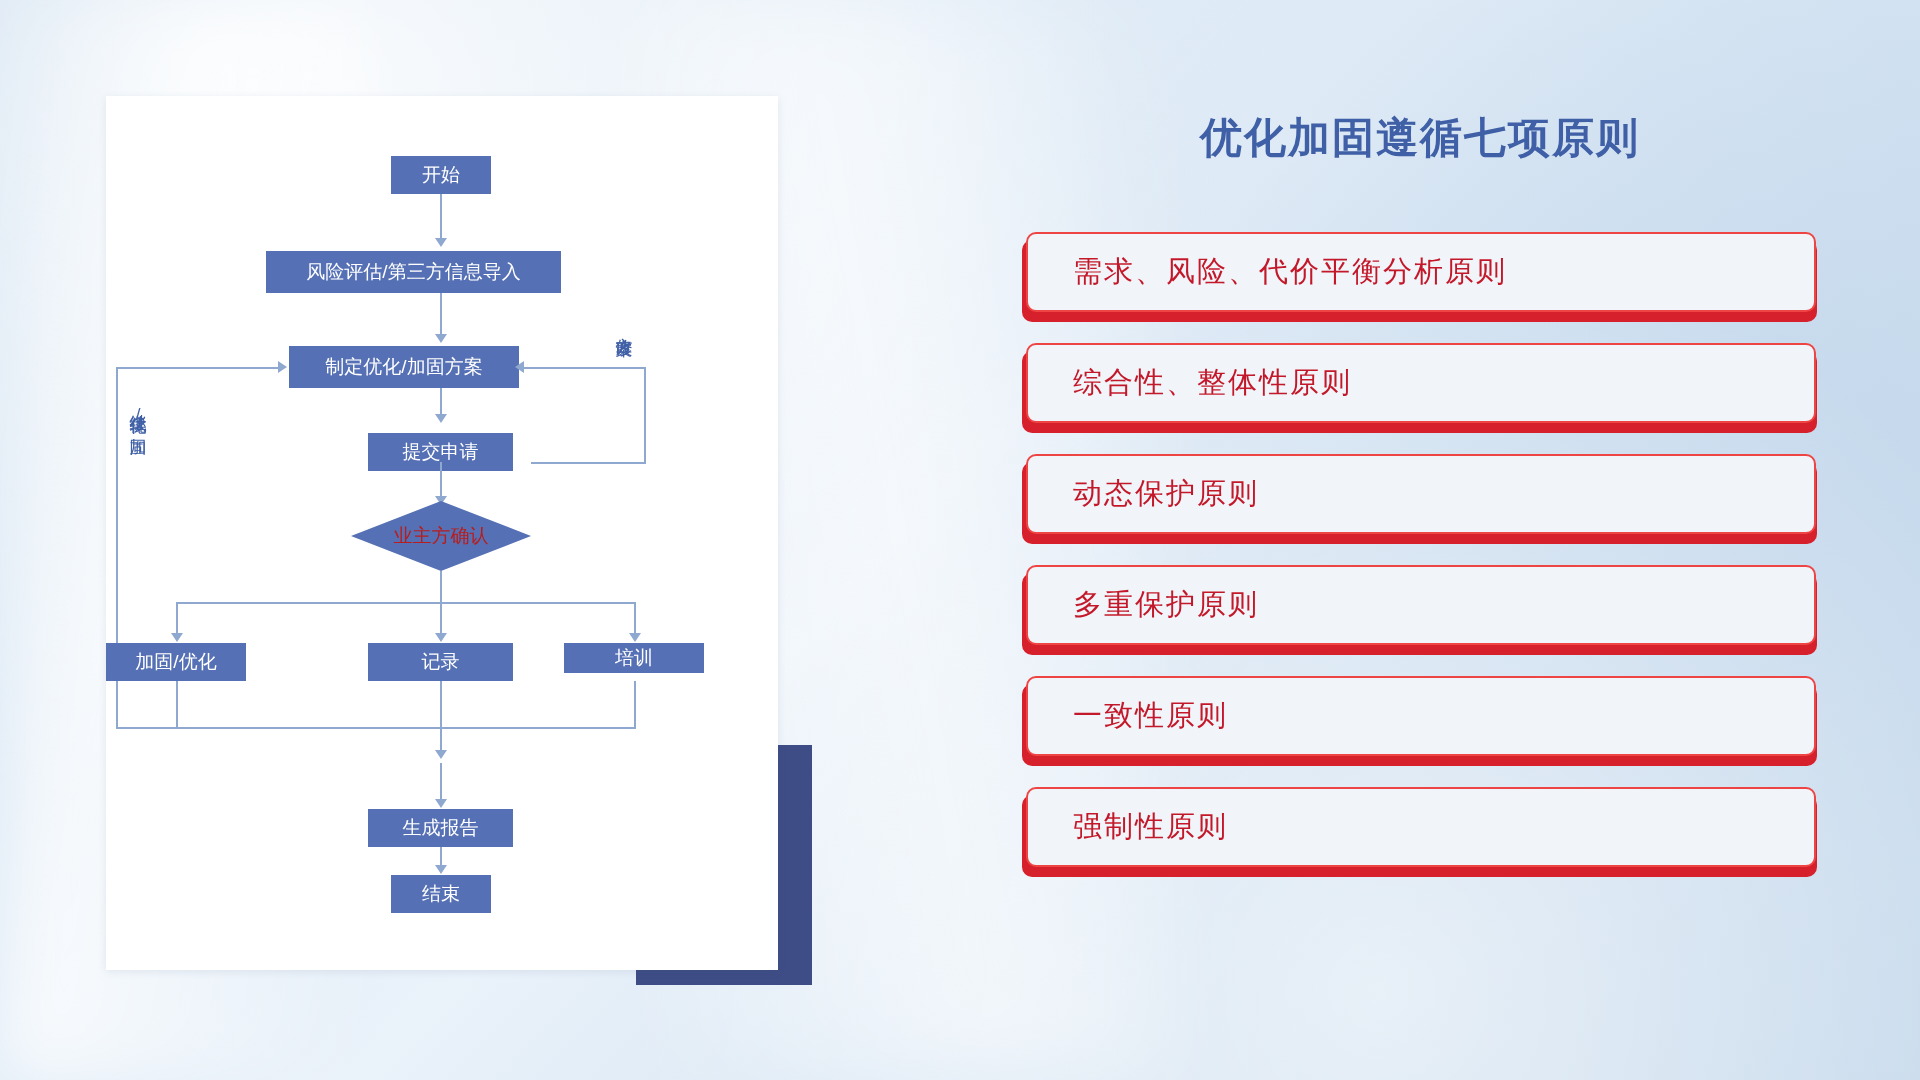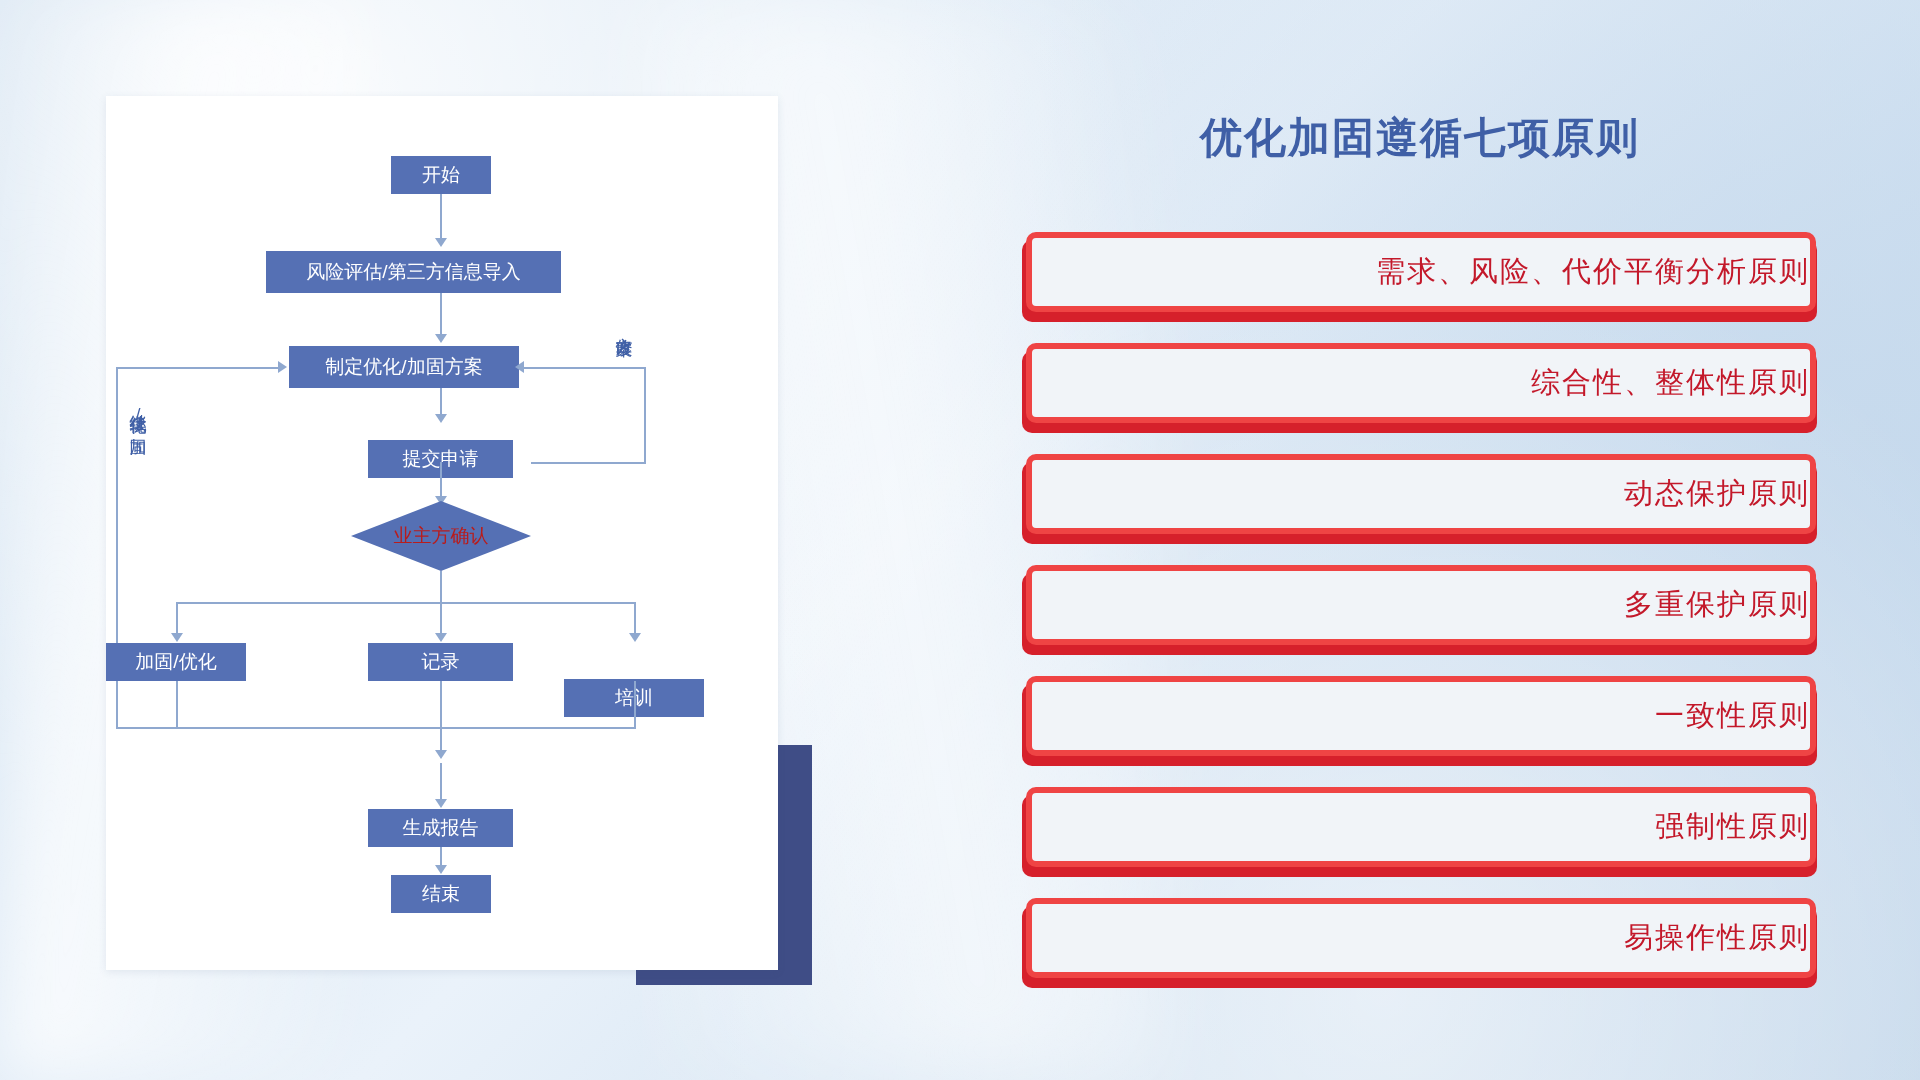--- a/index.html
+++ b/index.html
@@ -173,26 +173,27 @@
     background: #d6202b;
     border-radius: 10px;
   }
   .principle-box {
     position: absolute;
     left: 4px;
     top: 0;
     width: 790px;
     height: 80px;
     background: #f1f4f8;
-    border: 6px solid #ef4444;
+    border: 2px solid #ef4444;
     border-radius: 10px;
     display: flex;
     align-items: center;
-    justify-content: flex-end;
+    justify-content: flex-start;
     box-sizing: border-box;
+    padding-left: 45px;
   }
   .principle-text {
     color: #c3182a;
     font-size: 29px;
     letter-spacing: 2px;
     white-space: nowrap;
   }
 </style>
 </head>
 <body>
@@ -230,21 +231,21 @@
 
     <div class="hline" style="left:416px; top:271px; width:124px;"></div>
     <div class="arrow-left" style="left:409px; top:265px;"></div>
     <div class="vline" style="left:538px; top:271px; height:97px;"></div>
     <div class="hline" style="left:425px; top:366px; width:115px;"></div>
     <div class="side-label" style="left:508px; top:228px;">方案修改</div>
 
     <div class="vline" style="left:334px; top:292px; height:30px;"></div>
     <div class="arrow-down" style="left:329px; top:318px;"></div>
 
-    <div class="node" style="left:262px; top:344px; width:145px; height:38px;">
+    <div class="node" style="left:262px; top:337px; width:145px; height:38px;">
       <span>提交申请</span>
     </div>
     <div class="vline" style="left:334px; top:366px; height:38px;"></div>
     <div class="arrow-down" style="left:329px; top:400px;"></div>
 
     <div class="diamond-wrap" style="left:245px; top:405px; width:180px; height:70px;">
       <div class="diamond-shape"></div>
       <div class="diamond-label">业主方确认</div>
     </div>
 
@@ -258,21 +259,21 @@
     <div class="arrow-down" style="left:523px; top:537px;"></div>
 
     <div class="node" style="left:0px; top:547px; width:140px; height:38px;">
       <span>加固/优化</span>
     </div>
 
     <div class="node" style="left:262px; top:547px; width:145px; height:38px;">
       <span>记录</span>
     </div>
 
-    <div class="node" style="left:458px; top:547px; width:140px; height:38px;margin-top:36px;">
+    <div class="node" style="left:458px; top:547px; width:140px; height:30px;">
       <span>培训</span>
     </div>
 
     <div class="vline" style="left:70px; top:585px; height:48px;"></div>
     <div class="vline" style="left:334px; top:585px; height:48px;"></div>
     <div class="vline" style="left:528px; top:585px; height:48px;"></div>
     <div class="hline" style="left:70px; top:631px; width:460px;"></div>
     <div class="vline" style="left:334px; top:631px; height:28px;"></div>
     <div class="arrow-down" style="left:329px; top:654px;"></div>
 
@@ -334,20 +335,14 @@
     </div>
   </div>
 
   <div class="principle-row">
     <div class="principle-accent"></div>
     <div class="principle-box">
       <span class="principle-text">强制性原则</span>
     </div>
   </div>
 
-  <div class="principle-row">
-    <div class="principle-accent"></div>
-    <div class="principle-box">
-      <span class="principle-text">易操作性原则</span>
-    </div>
-  </div>
 
 </div>
 
 </body></html>

